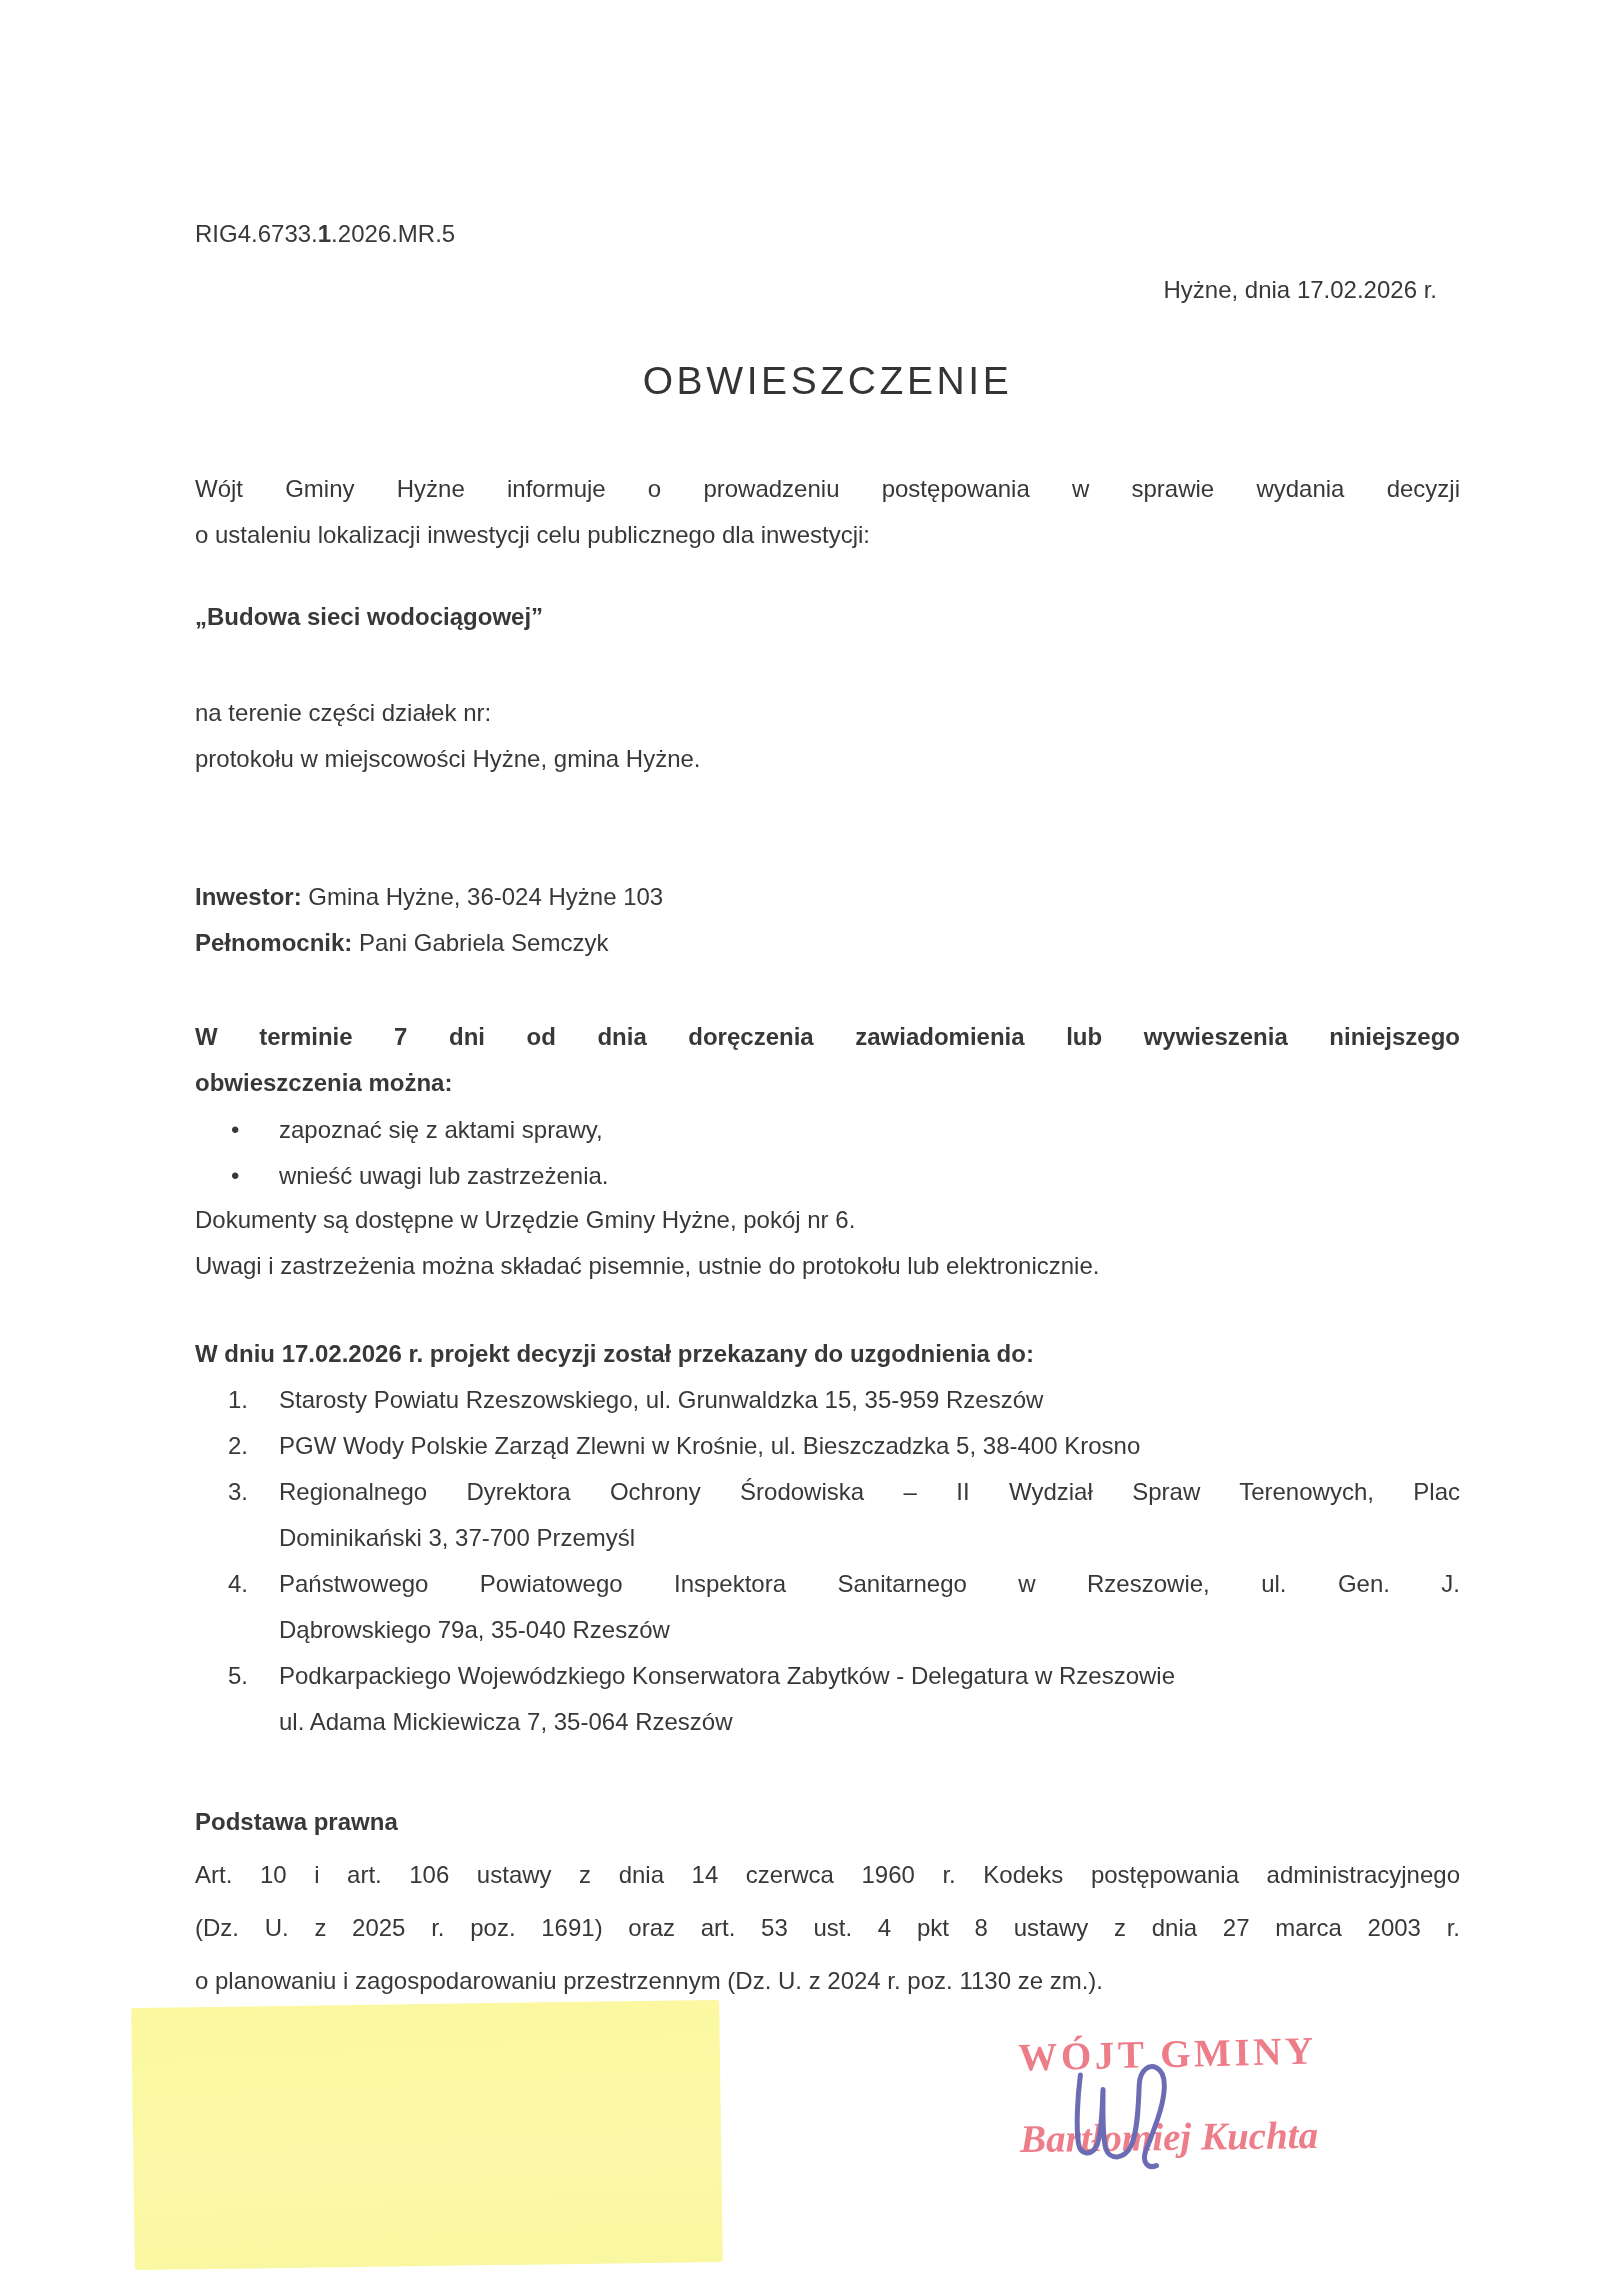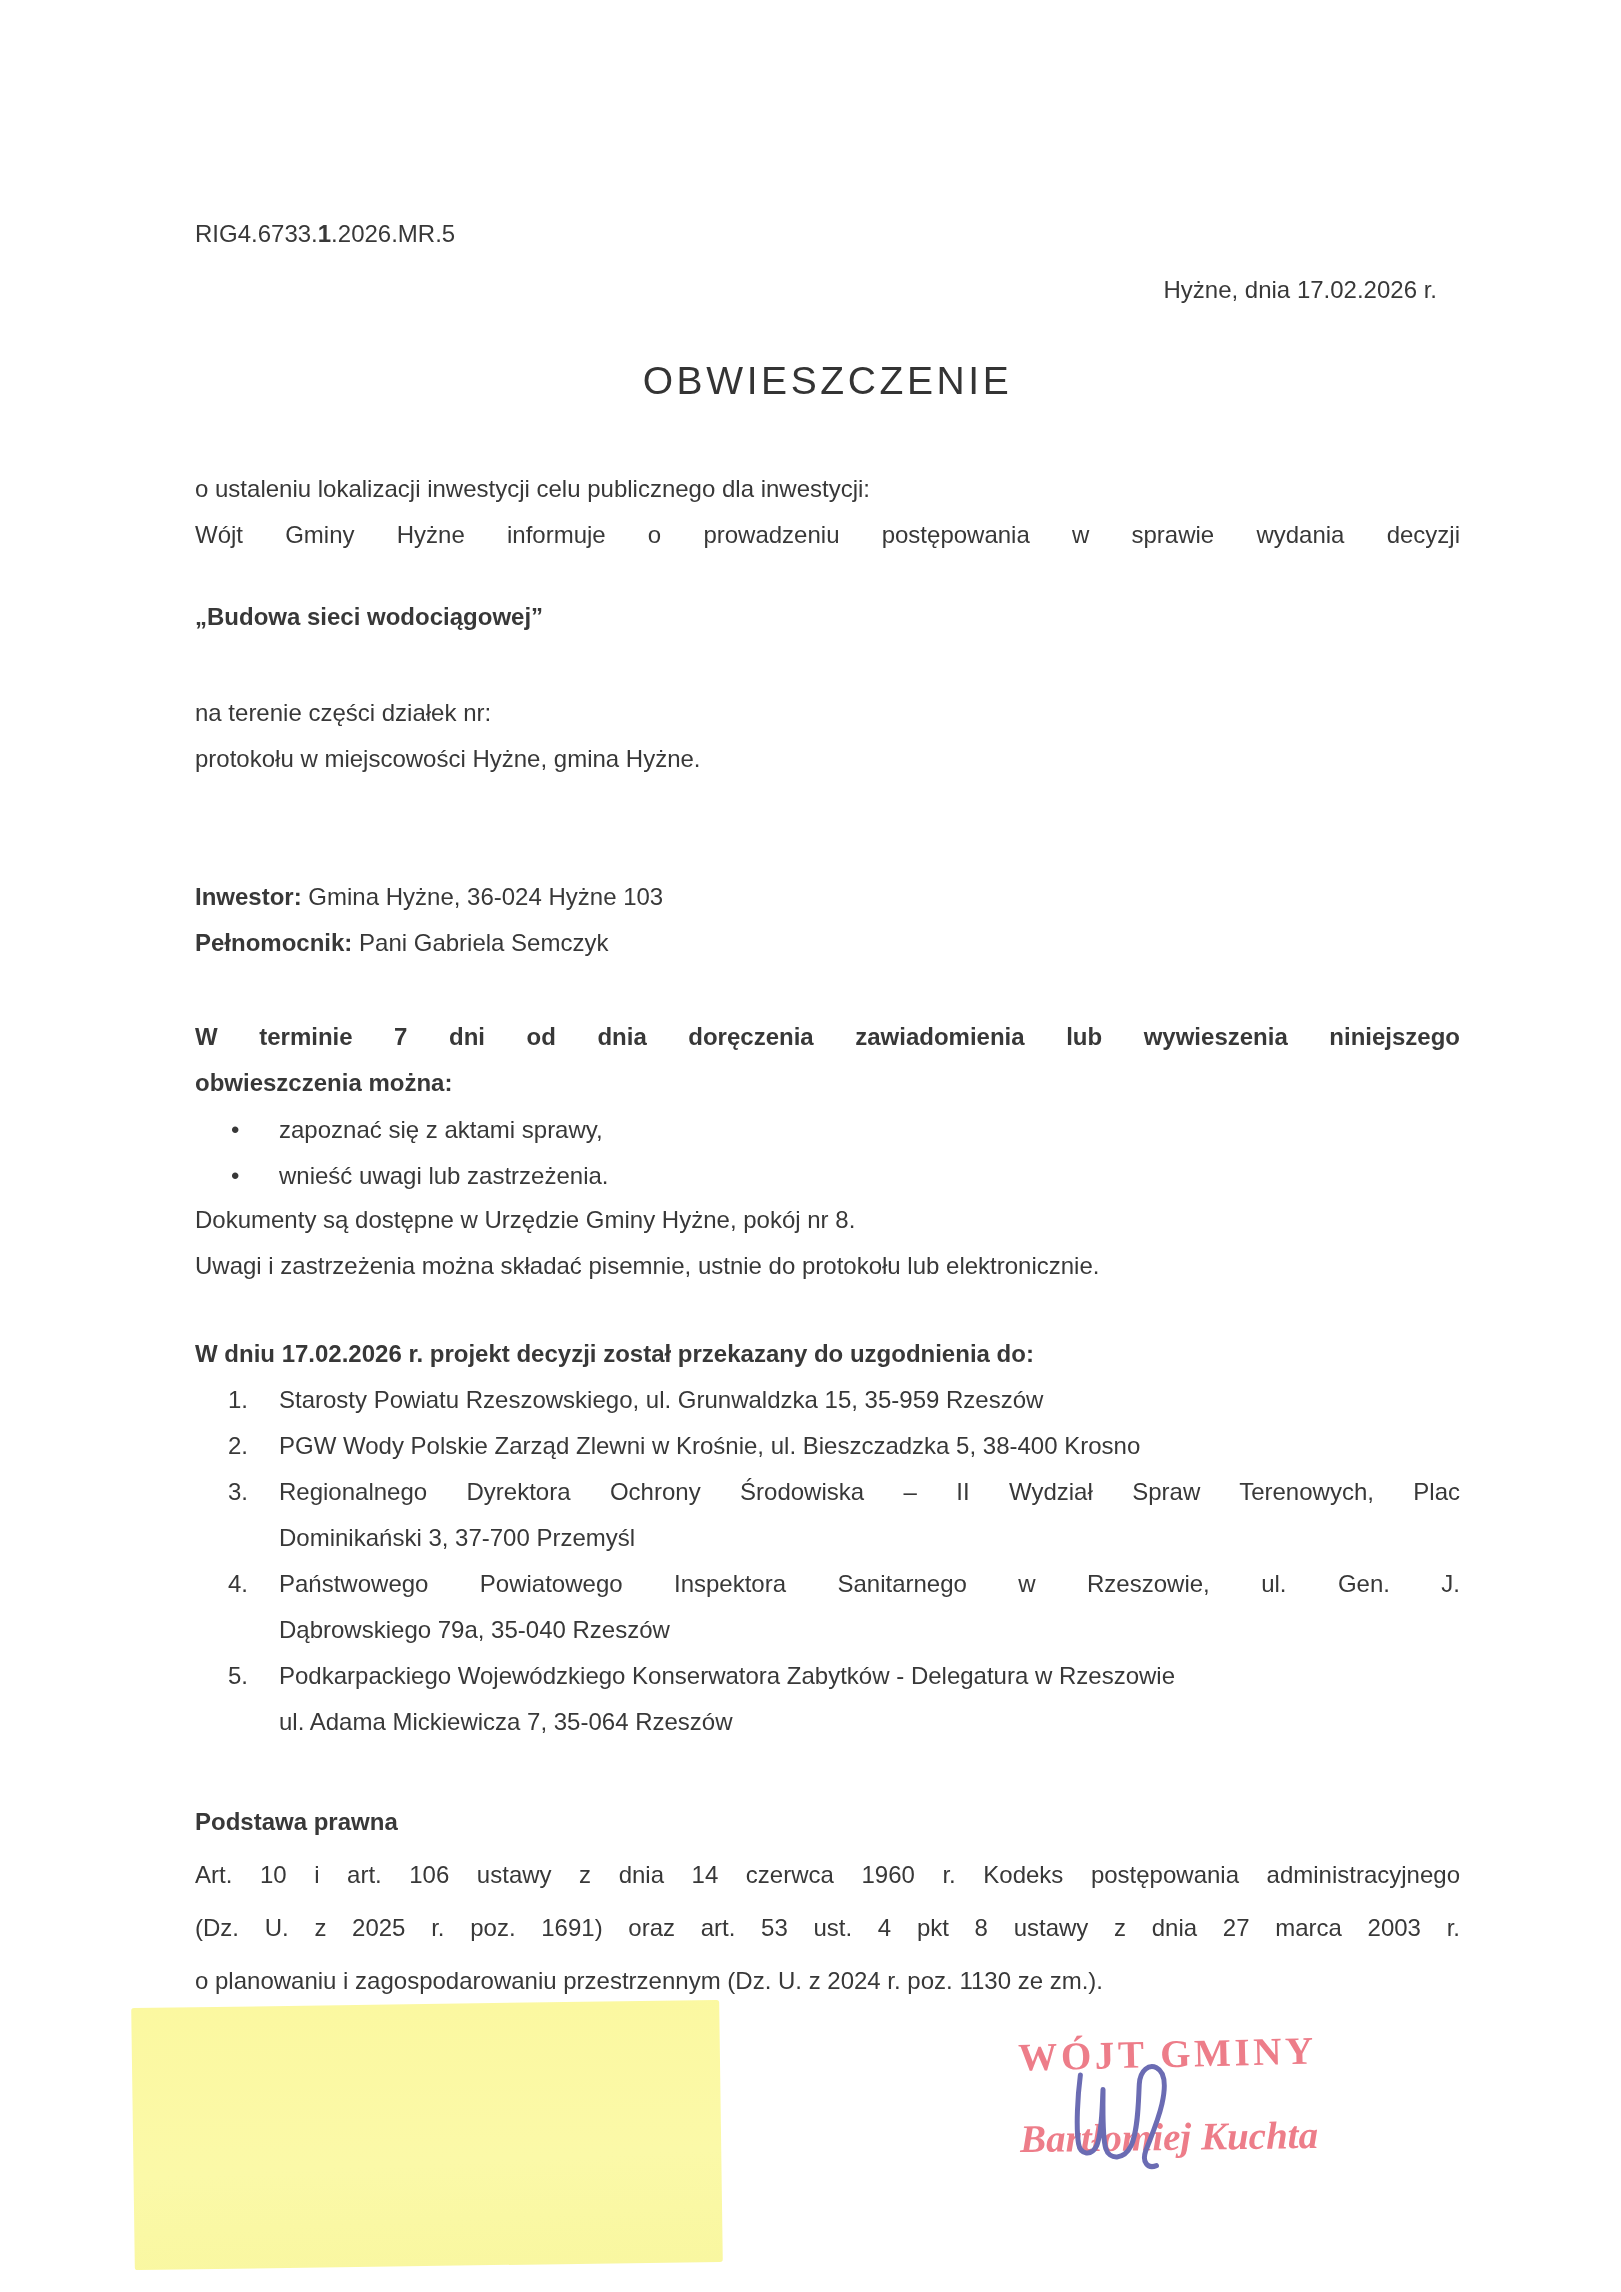--- a/index.html
+++ b/index.html
@@ -61,22 +61,22 @@
 
   <div class="group date">
     <div class="line">Hyżne, dnia 17.02.2026 r.</div>
   </div>
 
   <div class="group title">
     <div class="line">OBWIESZCZENIE</div>
   </div>
 
   <div class="group intro">
+    <div class="line just">Wójt Gminy Hyżne informuje o prowadzeniu postępowania w sprawie wydania decyzji</div>
     <div class="line">o ustaleniu lokalizacji inwestycji celu publicznego dla inwestycji:</div>
-    <div class="line just">Wójt Gminy Hyżne informuje o prowadzeniu postępowania w sprawie wydania decyzji</div>
   </div>
 
   <div class="group invest">
     <div class="line b">„Budowa sieci wodociągowej”</div>
   </div>
 
   <div class="group loc">
     <div class="line">na terenie części działek nr:</div>
     <div class="line">protokołu w miejscowości Hyżne, gmina Hyżne.</div>
   </div>
@@ -100,21 +100,21 @@
       <span class="dot">•</span>
       <span>zapoznać się z aktami sprawy,</span>
     </div>
     <div class="line ind">
       <span class="dot">•</span>
       <span>wnieść uwagi lub zastrzeżenia.</span>
     </div>
   </div>
 
   <div class="group docs">
-    <div class="line">Dokumenty są dostępne w Urzędzie Gminy Hyżne, pokój nr 8.</div>
+    <div class="line">Dokumenty są dostępne w Urzędzie Gminy Hyżne, pokój nr 6.</div>
     <div class="line">Uwagi i zastrzeżenia można składać pisemnie, ustnie do protokołu lub elektronicznie.</div>
   </div>
 
   <div class="group agrhead">
     <div class="line b">W dniu 17.02.2026 r. projekt decyzji został przekazany do uzgodnienia do:</div>
   </div>
 
   <div class="group agrlist">
     <div class="line ind">
       <span class="num">1.</span>

